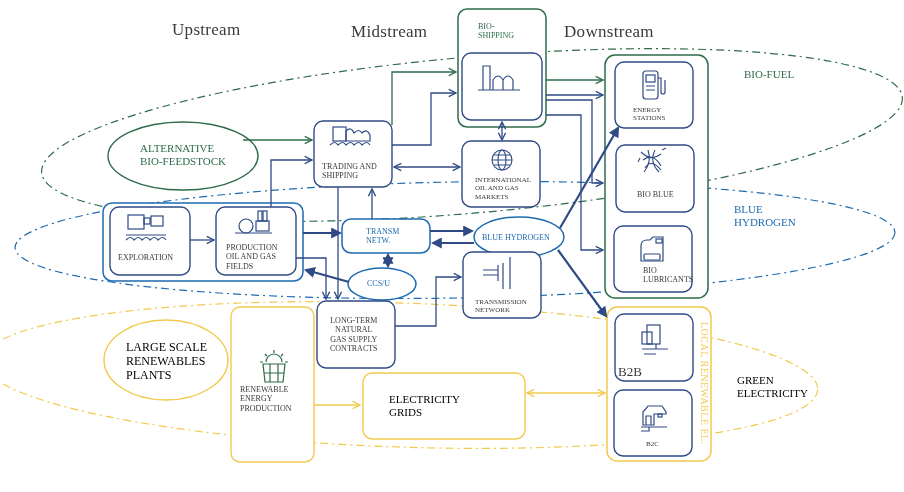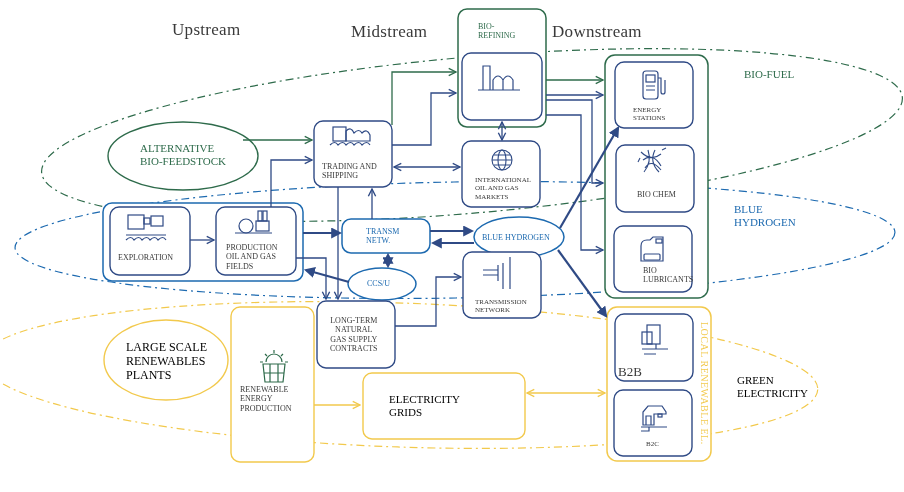--- a/index.html
+++ b/index.html
@@ -145,60 +145,60 @@
   </g>
   <g stroke="#2f4a85" stroke-width="1.2" fill="none">
     <path d="M643,425 V412 l5,-6 h14 l4,6 v2 h-12 V425 Z M646,425 V416 h5 v9"></path>
       <rect x="658" y="414" width="4" height="3"></rect>
       <path d="M641,427 H667 M649,427 V431 H641"></path>
   </g>
 </svg>
 
 <div class="lbl stage" style="left:172px; top:20px;">Upstream</div>
 <div class="lbl stage" style="left:351px; top:22px;text-align:right;">Midstream</div>
-<div class="lbl stage" style="left:552px; top:22px;text-align:right;">Downstream</div>
+<div class="lbl stage" style="left:564px; top:22px;text-align:right;">Downstream</div>
 
 <div class="lbl green midlbl" style="left:744px; top:68px;">BIO-FUEL</div>
 <div class="lbl blue midlbl" style="left:734px; top:203px;">BLUE
 HYDROGEN</div>
 <div class="lbl yellow midlbl" style="left:737px; top:374px;">GREEN
 ELECTRICITY</div>
 
 <div class="lbl green midlbl" style="left:140px; top:142px;">ALTERNATIVE
 BIO-FEEDSTOCK</div>
 <div class="lbl yellow biglbl" style="left:126px; top:340px;">LARGE SCALE
 RENEWABLES
 PLANTS</div>
 
 <div class="lbl small" style="left:118px; top:253px;">EXPLORATION</div>
 <div class="lbl small" style="left:226px; top:243px;">PRODUCTION
 OIL AND GAS
 FIELDS</div>
 <div class="lbl small" style="left:322px; top:162px;">TRADING AND
 SHIPPING</div>
 <div class="lbl small green" style="left:478px; top:22px;">BIO-
-REFINING</div>
+SHIPPING</div>
 <div class="lbl small" style="left:475px; top:176px; font-size:7px;">INTERNATIONAL
 OIL AND GAS
 MARKETS</div>
 <div class="lbl small blue" style="left:366px; top:227px;">TRANSM
 NETW.</div>
 <div class="lbl small blue" style="left:482px; top:233px;">BLUE HYDROGEN</div>
 <div class="lbl small blue" style="left:367px; top:279px;">CCS/U</div>
 <div class="lbl small" style="left:475px; top:298px; font-size:7px;">TRANSMISSION
 NETWORK</div>
 <div class="lbl small" style="left:330px; top:316px;text-align:center;">LONG-TERM
 NATURAL
 GAS SUPPLY
 CONTRACTS</div>
 <div class="lbl small" style="left:240px; top:385px;">RENEWABLE
 ENERGY
 PRODUCTION</div>
 <div class="lbl yellow midlbl" style="left:389px; top:393px;">ELECTRICITY
 GRIDS</div>
 <div class="lbl small" style="left:633px; top:106px; font-size:7px;">ENERGY
 STATIONS</div>
-<div class="lbl small" style="left:637px; top:190px;">BIO CHEM</div>
+<div class="lbl small" style="left:637px; top:190px;">BIO BLUE</div>
 <div class="lbl small" style="left:624px; top:266px;padding-left:19px;">BIO
 LUBRICANTS</div>
 <div class="lbl vert" style="left:698px; top:322px;">LOCAL RENEWABLE EL.</div>
 <div class="lbl small" style="left:618px; top:364px; font-size:13px;">B2B</div>
 <div class="lbl small" style="left:646px; top:440px; font-size:7px;">B2C</div>
 
 </body></html>

